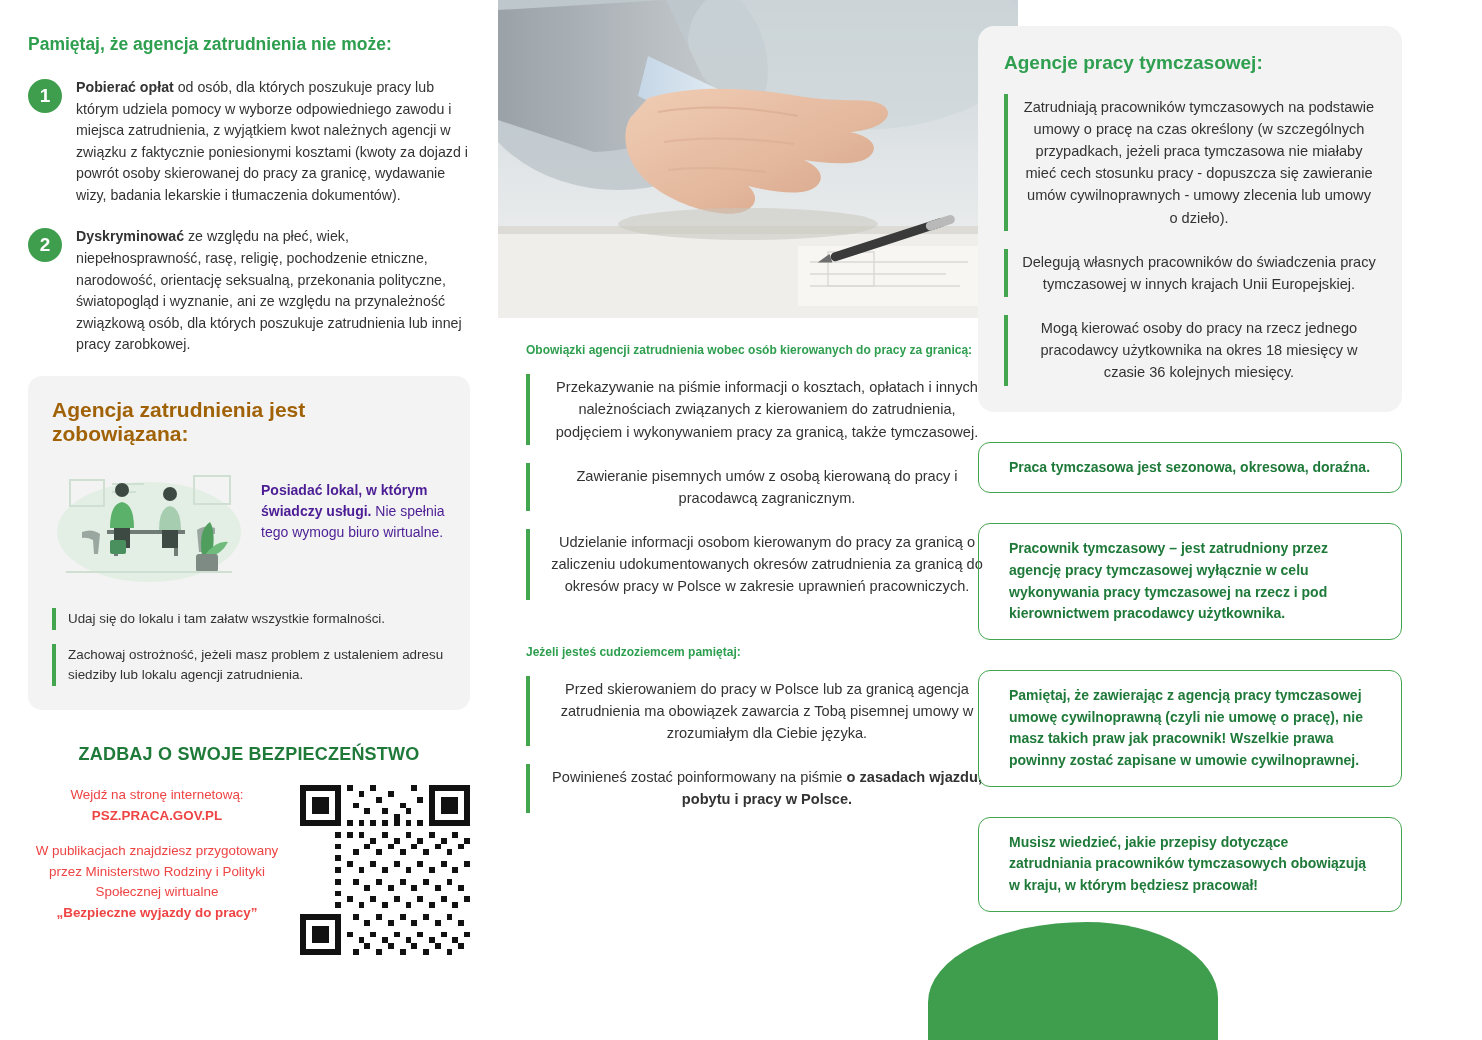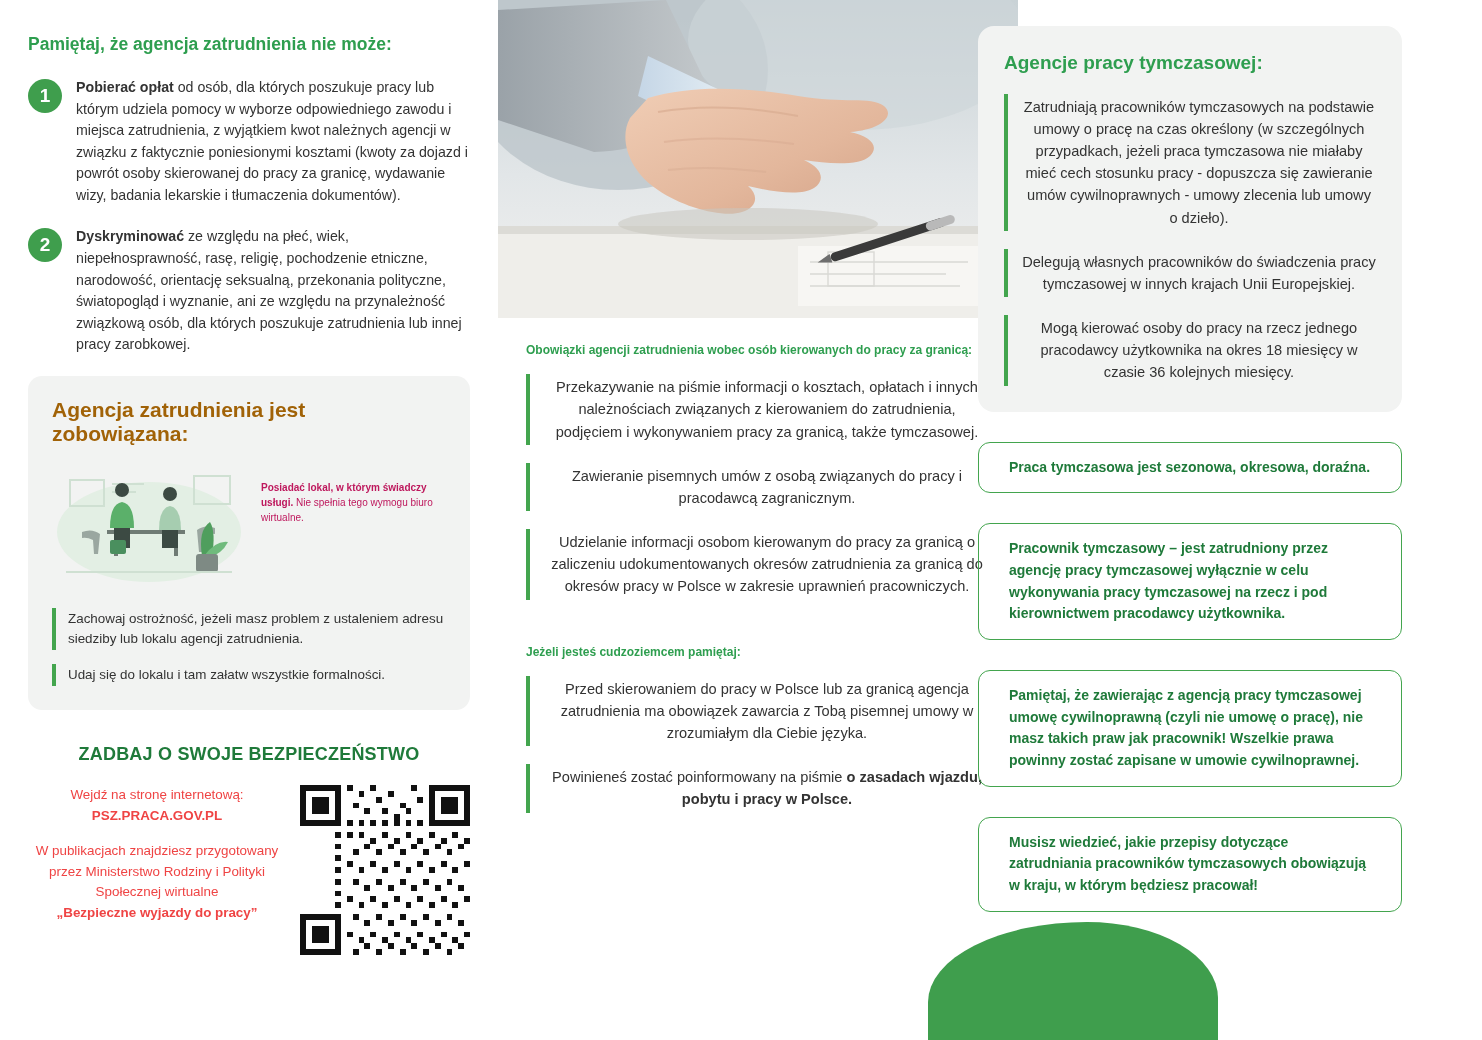--- a/index.html
+++ b/index.html
@@ -57,21 +57,21 @@
     background:#f2f3f2;
     border-radius: 14px;
     padding: 22px 24px 24px 24px;
     margin-top: 16px;
   }
   .grey-box h3 {
     color:#a16207; font-size:21px; font-weight:bold; margin:0 0 12px 0;
   }
   .illus-row { display:flex; align-items:flex-start; gap:14px; margin-bottom:18px; }
   .illus { flex:0 0 195px; }
-  .illus-caption { font-size:10px; line-height:1.5; color:#be185d; padding-top:22px; }
+  .illus-caption { font-size:14px; line-height:1.5; color:#4c1d95; padding-top:22px; }
   .mini-bar {
     border-left:4px solid #43a54e;
     padding: 1px 0 1px 12px;
     font-size: 13.4px; line-height:1.5; color:#333;
     margin-bottom: 14px;
   }
   .mini-bar:last-child{ margin-bottom:0; }
 
   .safety {
     margin-top: 34px;
@@ -182,22 +182,22 @@
             <rect x="144" y="96" width="22" height="18" rx="3" fill="#7e8a84"></rect>
 
             <line x1="14" y1="114" x2="180" y2="114" stroke="#cfe0d2" stroke-width="2"></line>
           </svg>
         </div>
         <div class="illus-caption">
           <span class="bold">Posiadać lokal, w którym świadczy usługi.</span><span> Nie spełnia tego wymogu biuro wirtualne.</span>
         </div>
       </div>
 
+      <div class="mini-bar">Udaj się do lokalu i tam załatw wszystkie formalności.</div>
       <div class="mini-bar">Zachowaj ostrożność, jeżeli masz problem z ustaleniem adresu siedziby lub lokalu agencji zatrudnienia.</div>
-      <div class="mini-bar">Udaj się do lokalu i tam załatw wszystkie formalności.</div>
     </div>
 
     <div class="safety">
       <div class="safety-title">ZADBAJ O SWOJE BEZPIECZEŃSTWO</div>
       <div class="safety-body">
         <div class="safety-text">
           <div>Wejdź na stronę internetową:</div>
           <div class="bold">PSZ.PRACA.GOV.PL</div>
           <div style="height:14px"></div>
           <div>W publikacjach znajdziesz przygotowany przez Ministerstwo Rodziny i Polityki Społecznej wirtualne</div>
@@ -412,21 +412,21 @@
 
         <ellipse cx="250" cy="224" rx="130" ry="16" fill="#c9c6c0" opacity="0.55"></ellipse>
       </svg>
     </div>
 
     <div class="center-body">
       <h2 class="heading">Obowiązki agencji zatrudnienia wobec osób kierowanych do pracy za granicą:</h2>
 
       <div class="bar-list">
         <div class="bar-item">Przekazywanie na piśmie informacji o kosztach, opłatach i innych należnościach związanych z kierowaniem do zatrudnienia, podjęciem i wykonywaniem pracy za granicą, także tymczasowej.</div>
-        <div class="bar-item">Zawieranie pisemnych umów z osobą związanych do pracy i pracodawcą zagranicznym.</div>
+        <div class="bar-item">Zawieranie pisemnych umów z osobą kierowaną do pracy i pracodawcą zagranicznym.</div>
         <div class="bar-item">Udzielanie informacji osobom kierowanym do pracy za granicą o zaliczeniu udokumentowanych okresów zatrudnienia za granicą do okresów pracy w Polsce w zakresie uprawnień pracowniczych.</div>
       </div>
 
       <div class="center-gap"></div>
 
       <h2 class="heading">Jeżeli jesteś cudzoziemcem pamiętaj:</h2>
 
       <div class="bar-list">
         <div class="bar-item">Przed skierowaniem do pracy w Polsce lub za granicą agencja zatrudnienia ma obowiązek zawarcia z Tobą pisemnej umowy w zrozumiałym dla Ciebie języka.</div>
         <div class="bar-item">

